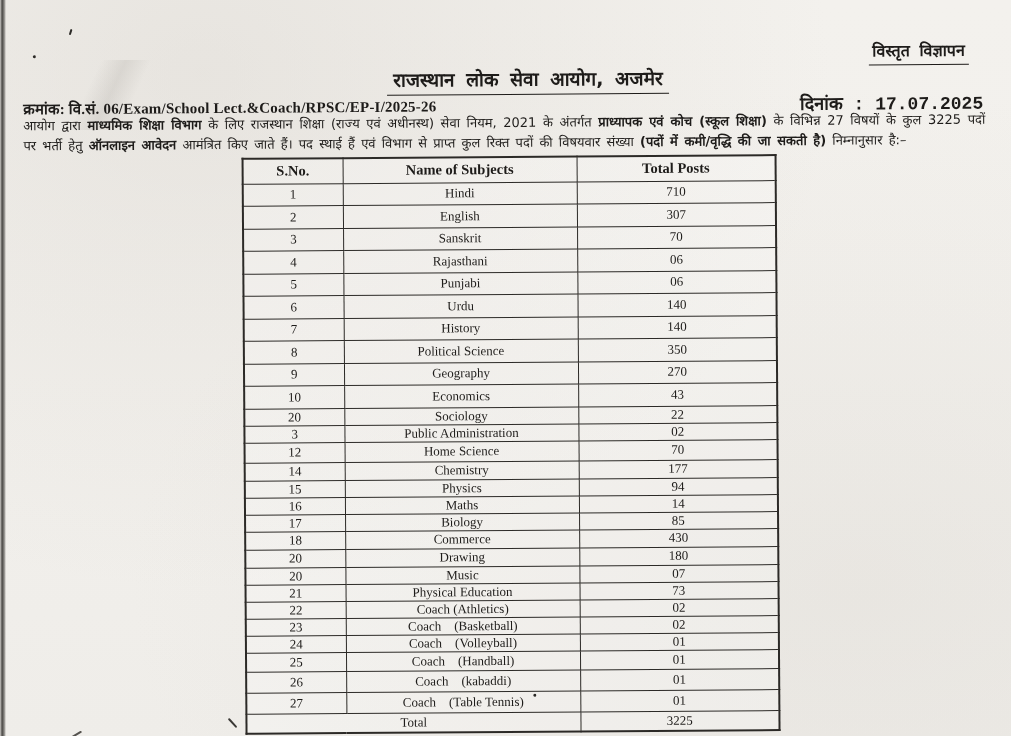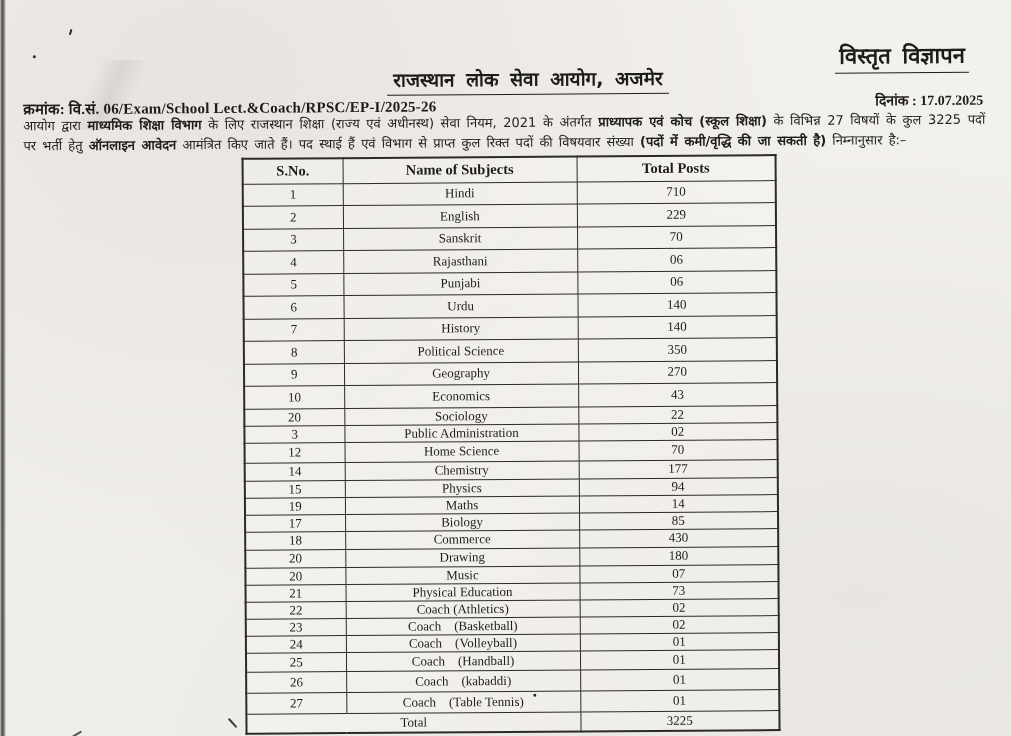--- a/index.html
+++ b/index.html
@@ -22,21 +22,21 @@
     background: linear-gradient(90deg, #cfcdc9 0%, #4a4845 35%, #8a8884 70%, rgba(0,0,0,0) 100%);
   }
   .sheet {
     position: absolute; inset: 0;
     transform: rotate(-0.4deg);
     transform-origin: 50% 50%;
   }
   .corner-label {
     position: absolute; top: 42px; right: 40px;
     font-family: "DejaVu Sans", sans-serif;
-    font-size: 22px; font-weight: bold;
+    font-size: 16px; font-weight: bold;
     border-bottom: 1.5px solid #1e1c1a;
     padding: 0 4px 3px 4px;
     word-spacing: 4px;
   }
   .page-title-wrap {
     position: absolute; top: 66px; left: 50px; width: 960px;
     text-align: center;
   }
   .page-title {
     display: inline-block;
@@ -47,22 +47,22 @@
     word-spacing: 5px;
   }
   .ref-line {
     position: absolute; top: 95px; left: 25px;
     font-family: "Liberation Serif", "DejaVu Sans", serif;
     font-size: 15px; font-weight: bold;
     letter-spacing: .2px;
   }
   .date-line {
     position: absolute; top: 93px; right: 26px;
-    font-family: Liberation Serif, serif;
-    font-size: 14px; font-weight: bold; margin-left: 20px;
+    font-family: Liberation Mono, monospace;
+    font-size: 18px; font-weight: bold; margin-left: 20px;
   }
   .intro {
     position: absolute; top: 113px; left: 25px; width: 962px;
     font-family: "DejaVu Sans", sans-serif;
     font-size: 13px; line-height: 19.5px;
     text-align: justify;
     word-spacing: 2px;
   }
   .intro b { font-weight: bold; }
   #posts-table {
@@ -146,21 +146,21 @@
     </thead>
     <tbody id="posts-tbody">
         <tr>
           <td>1</td>
           <td class="subject-cell">Hindi</td>
           <td>710</td>
         </tr>
         <tr>
           <td>2</td>
           <td class="subject-cell">English</td>
-          <td>229</td>
+          <td>307</td>
         </tr>
         <tr>
           <td>3</td>
           <td class="subject-cell">Sanskrit</td>
           <td>70</td>
         </tr>
         <tr>
           <td>4</td>
           <td class="subject-cell">Rajasthani</td>
           <td>06</td>
@@ -214,21 +214,21 @@
           <td>14</td>
           <td class="subject-cell">Chemistry</td>
           <td>177</td>
         </tr>
         <tr>
           <td>15</td>
           <td class="subject-cell">Physics</td>
           <td>94</td>
         </tr>
         <tr>
-          <td>19</td>
+          <td>16</td>
           <td class="subject-cell">Maths</td>
           <td>14</td>
         </tr>
         <tr>
           <td>17</td>
           <td class="subject-cell">Biology</td>
           <td>85</td>
         </tr>
         <tr>
           <td>18</td>

